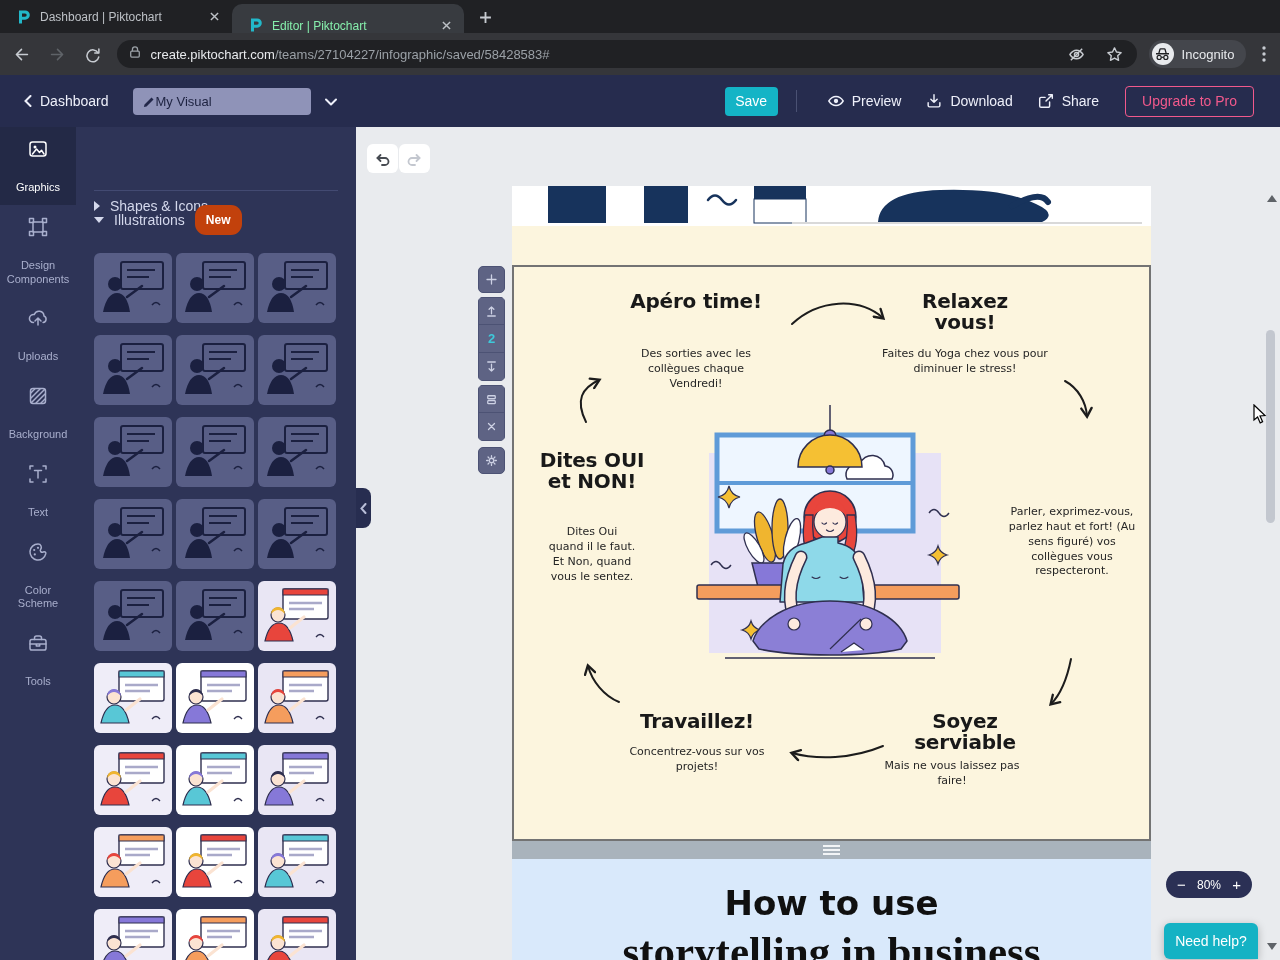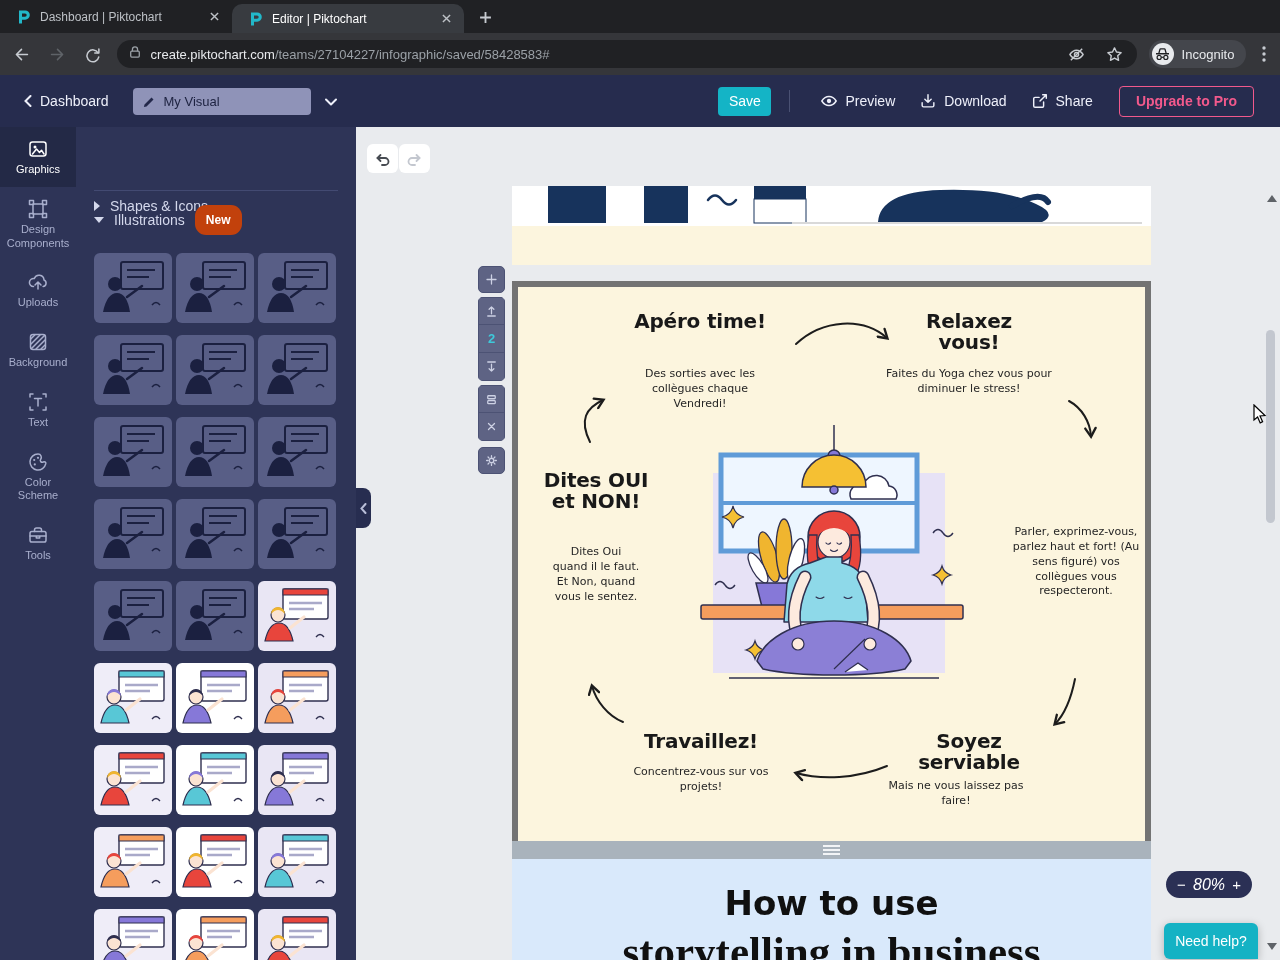--- a/index.html
+++ b/index.html
@@ -3,21 +3,21 @@
 <meta charset="utf-8">
 <style>
   * { margin:0; padding:0; box-sizing:border-box; }
   html,body { width:1280px; height:960px; overflow:hidden; }
   body { font-family:"Liberation Sans", sans-serif; background:#202124; }
   #app { position:relative; width:1280px; height:960px; overflow:hidden; }
 
   
   .tabstrip { position:absolute; left:0; top:0; width:1280px; height:33px; background:#202124; display:flex; align-items:flex-end; }
   .tab { height:33px; width:232px; display:flex; align-items:center; gap:8px; padding:0 10px 0 16px; font-size:12px; color:#bdc1c6; }
-  .tab.active { background:#383b40; border-radius:10px 10px 0 0; color:#ffffff; height:29px; }
+  .tab.active { background:#383b40; border-radius:10px 10px 0 0; color:#86efac; height:29px;align-items:flex-end; }
   .tab .title { flex:1; white-space:nowrap; overflow:hidden; }
   .favicon { width:16px; height:16px; flex:0 0 16px; }
   .tab-close { width:16px; height:16px; flex:0 0 16px; display:flex; align-items:center; justify-content:center; border-radius:8px; }
   .tab-close svg { width:9px; height:9px; stroke:#bdc1c6; stroke-width:1.6; }
   .newtab-btn { width:26px; height:26px; margin:0 0 3px 8px; display:flex; align-items:center; justify-content:center; border-radius:13px; }
   .newtab-btn svg { width:13px; height:13px; stroke:#c7cbd1; stroke-width:1.7; }
 
   .btoolbar { position:absolute; left:0; top:33px; width:1280px; height:42px; background:#35363a; display:flex; align-items:center; }
   .nav-ic { width:28px; height:28px; margin-left:8px; display:flex; align-items:center; justify-content:center; border-radius:14px; }
   .nav-ic svg { width:17px; height:17px; fill:none; stroke:#c7cbd1; stroke-width:1.8; stroke-linecap:round; stroke-linejoin:round; }
@@ -32,35 +32,35 @@
   .incog-circle { width:22px; height:22px; border-radius:11px; background:#e8eaed; display:flex; align-items:center; justify-content:center; }
   .incog-circle svg { width:15px; height:13px; }
   .incog-label { font-size:13px; color:#e8eaed; }
   .kebab { width:20px; height:28px; margin:0 6px 0 8px; display:flex; align-items:center; justify-content:center; }
   .kebab svg { width:4px; height:16px; fill:#c7cbd1; }
 
   
   .appbar { position:absolute; left:0; top:75px; width:1280px; height:52px; background:#262c4e; display:flex; align-items:center; }
   .back { display:flex; align-items:center; gap:8px; margin-left:24px; color:#eef0fa; font-size:14px; }
   .back svg { width:8px; height:12px; fill:none; stroke:#eef0fa; stroke-width:2; stroke-linecap:round; }
-  .doc-title { margin-left:24px; width:178px; height:27px; background:#8f93b8; border-radius:4px; display:flex; align-items:center; padding:0 10px; gap:8px; }
+  .doc-title { margin-left:24px; width:178px; height:27px; background:#8f93b8; border-radius:4px; display:flex; align-items:center; padding:0 10px; gap:0; }
   .doc-title svg { width:13px; height:13px; fill:#23284a; }
   .doc-title span { font-size:13px; color:#1d2240; }
   .title-chevron { margin-left:14px; }
   .title-chevron svg { width:12px; height:8px; fill:none; stroke:#eef0fa; stroke-width:2; stroke-linecap:round; stroke-linejoin:round; }
   .appbar-right { margin-left:auto; display:flex; align-items:center; }
   .save-btn { width:53px; height:29px; background:#14b4c6; border:none; border-radius:4px; color:#fff; font-size:14px; font-family:inherit; }
   .vdiv { width:1px; height:22px; background:#4a5173; margin:0 18px; }
   .appbar-act { display:flex; align-items:center; gap:7px; margin:0 12px; color:#eef0fa; font-size:14px; }
   .appbar-act svg { width:18px; height:18px; fill:none; stroke:#eef0fa; stroke-width:1.6; stroke-linecap:round; stroke-linejoin:round; }
-  .upgrade-btn { margin:0 26px 0 14px; height:31px; padding:0 16px; background:transparent; border:1.5px solid #f2598c; border-radius:4px; color:#f2598c; font-size:14px; font-weight:bold; font-family:inherit; }
+  .upgrade-btn { margin:0 26px 0 14px; height:31px; padding:0 16px; background:transparent; border:1.5px solid #f2598c; border-radius:4px; color:#f2598c; font-size:14px; font-weight:normal; font-family:inherit; }
 
   
   .rail { position:absolute; left:0; top:127px; width:76px; height:833px; background:#2e3457; }
-  .rail-item { width:76px; padding:11px 4px 10px; display:flex; flex-direction:column; align-items:center; gap:3px; color:#a9afcd; }
+  .rail-item { width:76px; padding:11px 4px 10px; display:flex; flex-direction:column; align-items:center; gap:21px; color:#a9afcd; }
   .rail-item.active { background:#232946; color:#ffffff; }
   .rail-item svg { width:22px; height:22px; fill:none; stroke:currentColor; stroke-width:1.5; stroke-linecap:round; stroke-linejoin:round; }
   .rail-item .lbl { font-size:11px; text-align:center; line-height:1.25; }
 
   
   .panel { position:absolute; left:76px; top:127px; width:280px; height:833px; background:#2e3457; overflow:hidden; }
   .sec-row { position:absolute; left:18px; display:flex; align-items:center; gap:10px; color:#d4d8ec; font-size:14px; }
   .sec-row .tri { width:0; height:0; }
   .tri-right { border-left:6px solid #d4d8ec; border-top:5px solid transparent; border-bottom:5px solid transparent; }
   .tri-down { border-top:6px solid #d4d8ec; border-left:5px solid transparent; border-right:5px solid transparent; }
@@ -82,21 +82,21 @@
   .undo-btn svg { stroke:#474b52; }
   .redo-btn svg { stroke:#c3c7cf; }
 
   .collapse-handle { position:absolute; left:0; top:361px; width:15px; height:40px; background:#272d50; border-radius:0 8px 8px 0; display:flex; align-items:center; justify-content:center; }
   .collapse-handle svg { width:7px; height:11px; fill:none; stroke:#b9bed8; stroke-width:2; stroke-linecap:round; }
 
   
   .prev-block { position:absolute; left:156px; top:59px; width:639px; height:79px; background:#fcf5de; overflow:hidden; }
   .prev-block svg { display:block; }
 
-  .block2 { position:absolute; left:156px; top:138px; width:639px; height:576px; background:#fcf5de; border:6px solid #737373;margin-top:16px; }
+  .block2 { position:absolute; left:156px; top:138px; width:639px; height:576px; background:#fcf5de; border:2px solid #737373; }
   .arrows { position:absolute; left:0; top:0; width:635px; height:572px; pointer-events:none; }
   .info-title { position:absolute; font-family:"DejaVu Sans", sans-serif; font-weight:bold; font-size:20px; line-height:1.05; letter-spacing:-.2px; color:#191919; text-align:center; white-space:pre-line; }
   .info-body { position:absolute; font-family:"DejaVu Sans", sans-serif; font-size:11px; line-height:1.35; color:#262626; text-align:center; }
   .t1 { left:102px; top:24px; width:160px; }
   .b1 { left:111px; top:80px; width:142px; }
   .t2 { left:369px; top:24px; width:164px; }
   .b2 { left:364px; top:80px; width:174px; }
   .t3 { left:16px; top:183px; width:124px; }
   .b3 { left:34px; top:258px; width:88px; }
   .t4 { left:490px; top:183px; width:136px; }
@@ -122,21 +122,21 @@
   .bt-single { height:27px; border-radius:5px; }
   .bt-group { margin-top:4px; border-radius:5px; overflow:hidden; }
   .bt-group .bt-btn { border-radius:0; height:28px; }
   .bt-group .bt-btn + .bt-btn { border-top:none; }
   .bt-num { font-size:13px; font-weight:bold; color:#3ec9da; }
   .bt-gear { margin-top:6px; }
 
   
   .zoom-pill { position:absolute; left:810px; top:744px; width:86px; height:27px; background:#2b3055; border-radius:14px; display:flex; align-items:center; justify-content:space-between; padding:0 11px; color:#fff; }
   .zoom-pill .zbtn { font-size:15px; color:#fff; background:none; border:none; font-family:inherit; line-height:1; }
-  .zoom-pill .zlevel { font-size:16px;font-style:italic; }
+  .zoom-pill .zlevel { font-size:12px; }
   .need-help { position:absolute; left:808px; top:796px; width:94px; height:36px; background:#14b2c4; border:none; border-radius:6px 6px 0 6px; color:#fff; font-size:14px; font-family:inherit; box-shadow:0 2px 8px rgba(0,0,0,.25); }
 
   
   .sb-thumb { position:absolute; left:910px; top:203px; width:9px; height:193px; background:#c3c7cf; border-radius:5px; }
   .sb-up { position:absolute; left:911px; top:68px; width:0; height:0; border-bottom:7px solid #5f6368; border-left:5px solid transparent; border-right:5px solid transparent; }
   .sb-down { position:absolute; left:911px; top:816px; width:0; height:0; border-top:7px solid #5f6368; border-left:5px solid transparent; border-right:5px solid transparent; }
 
   .cursor { position:absolute; left:897px; top:277px; width:16px; height:20px; z-index:50; pointer-events:none; }
 </style>
 </head>

